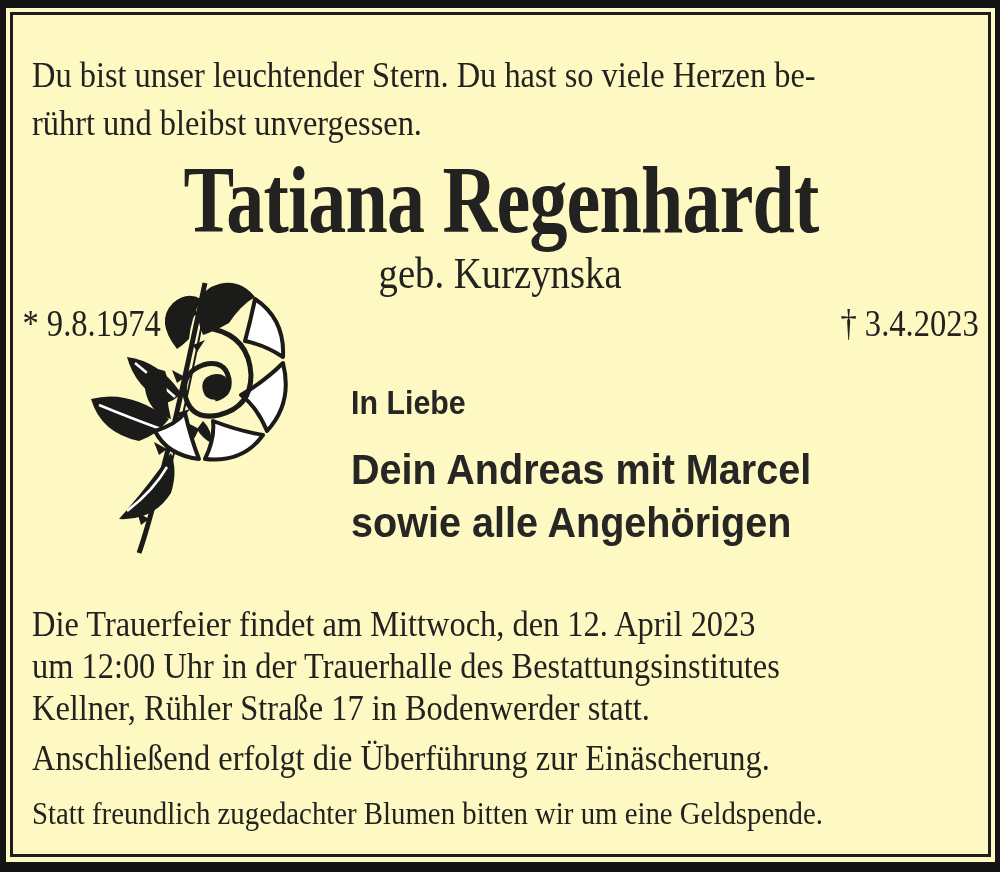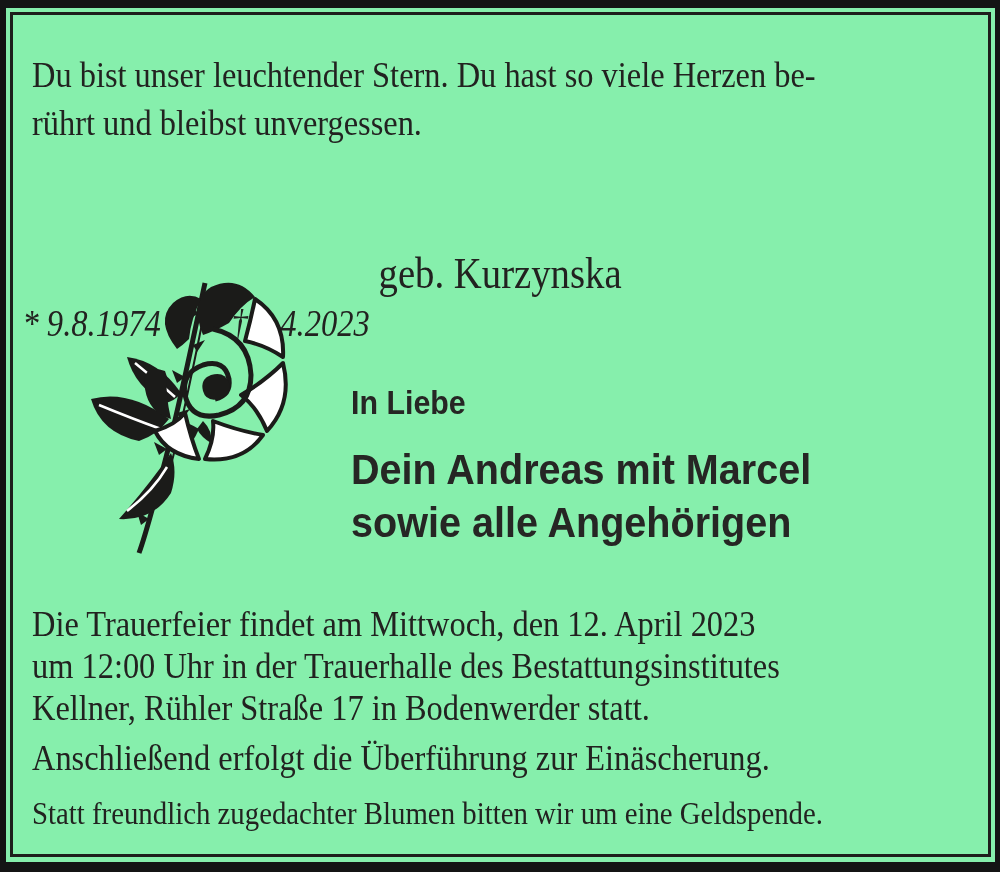--- a/index.html
+++ b/index.html
@@ -1,33 +1,33 @@
 <!DOCTYPE html>
 <html lang="de"><head>
 <meta charset="utf-8">
 <style>
   html,body{margin:0;padding:0;background:#141414;}
   .page{position:relative;width:1000px;height:872px;background:#141414;overflow:hidden;
         font-family:"Liberation Serif","DejaVu Serif",serif;color:#222220;}
-  .sheet{position:absolute;left:6px;top:8px;right:5px;bottom:10px;background:#86efac;}
+  .sheet{position:absolute;left:6px;top:8px;right:5px;bottom:10px;background:#fef9c3;}
   .frame{position:absolute;left:4px;top:4px;right:4px;bottom:5px;border:3px solid #1e1e1c;}
   .abs{position:absolute;white-space:nowrap;}
 
   .epitaph{left:19px;top:36px;font-size:36px;line-height:48px;
            transform:scaleX(.90);transform-origin:left top;}
 
   .name{left:0;right:0;top:138px;text-align:center;font-size:95px;font-weight:700;
         letter-spacing:-1px;line-height:1;}
   .name .cond{display:inline-block;transform:scaleX(.80);transform-origin:center top;}
 
   .maiden{left:0;right:0;top:237px;text-align:center;font-size:44px;line-height:1;}
   .maiden .cond{display:inline-block;transform:scaleX(.88);transform-origin:center top;}
 
-  .dates{left:0;right:0;top:290px;display:flex;justify-content:flex-start;gap:52px;
-         font-size:37px;line-height:1;position:absolute;white-space:nowrap;font-style:italic;}
+  .dates{left:0;right:0;top:290px;display:flex;justify-content:space-between;gap:52px;
+         font-size:37px;line-height:1;position:absolute;white-space:nowrap;}
   .dates .cond{display:inline-block;transform:scaleX(.88);transform-origin:center top;}
 
   .rose{left:40px;top:256px;width:240px;height:284px;}
 
   .farewell{left:338px;top:371px;font-family:"Liberation Sans","DejaVu Sans",sans-serif;
             font-weight:700;color:#262624;transform:scaleX(.92);transform-origin:left top;}
   .farewell-intro{font-size:33px;line-height:33px;}
   .farewell-names{margin-top:24px;font-size:43px;line-height:53px;}
 
   .service{left:19px;top:588px;font-size:36px;line-height:42px;
@@ -42,20 +42,23 @@
 
 <div class="page">
   <div class="sheet">
     <div class="frame">
 
       <div class="abs epitaph">
         <div>Du bist unser leuchtender Stern. Du hast so viele Herzen be-</div>
         <div>rührt und bleibst unvergessen.</div>
       </div>
 
+      <div class="abs name">
+        <span class="cond">Tatiana Regenhardt</span>
+      </div>
 
       <div class="abs maiden">
         <span class="cond">geb. Kurzynska</span>
       </div>
 
       <div class="dates">
         <span class="cond">* 9.8.1974</span>
         <span class="cond">† 3.4.2023</span>
       </div>
 

